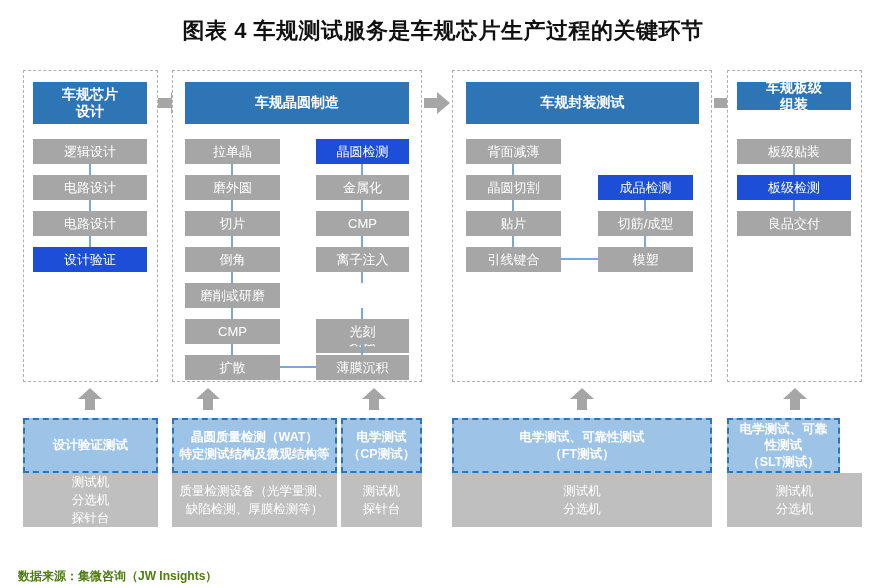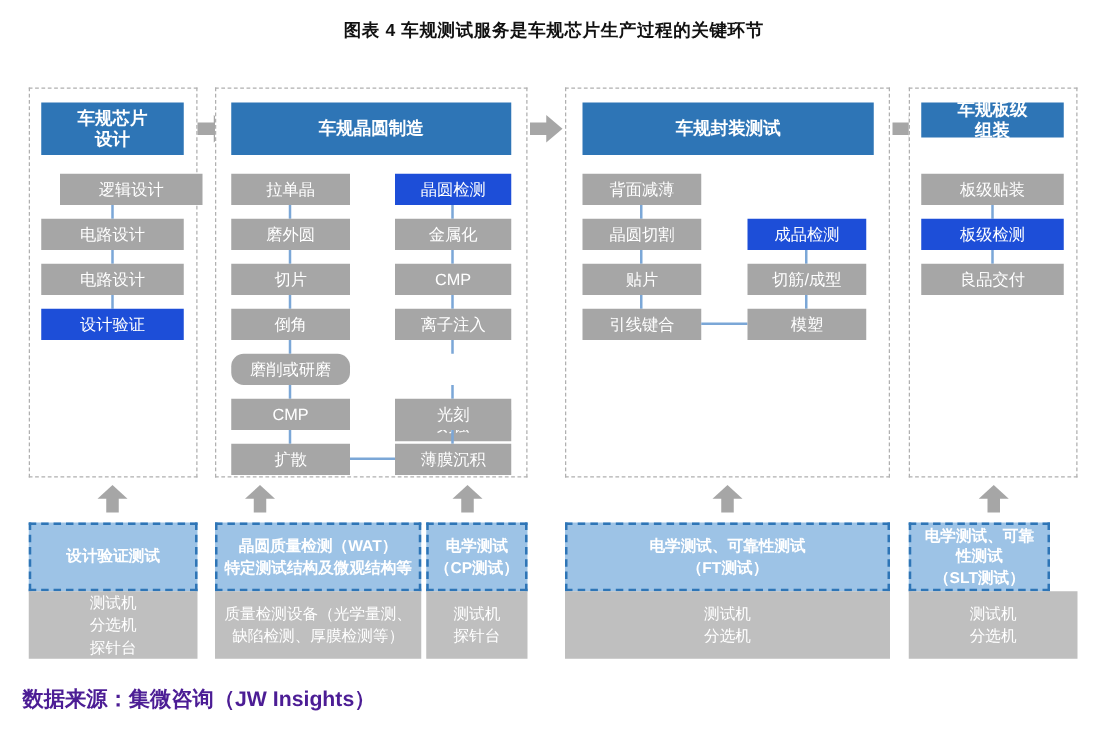--- a/index.html
+++ b/index.html
@@ -9,31 +9,31 @@
   body {
     width: 886px; height: 588px;
     position: relative;
     font-family: "Liberation Sans", "DejaVu Sans", sans-serif;
     overflow: hidden;
   }
   .title {
     position: absolute;
     top: 16px; left: 0; width: 886px;
     text-align: center;
-    font-size: 14px;
+    font-size: 22px;
     font-weight: bold;
     color: #111111;
     letter-spacing: 0.5px;
   }
   .footer {
     position: absolute;
-    left: 18px; top: 548px;
-    font-size: 17px;
+    left: 18px; top: 568px;
+    font-size: 12px;
     font-weight: bold;
-    color: #4c1d95;
+    color: #4d7c0f;
   }
 
   
   .stage {
     position: absolute;
     border: 1.5px dashed #b0b0b0;
     background: #ffffff;
     box-sizing: border-box;
   }
 
@@ -154,21 +154,21 @@
 </head>
 <body>
 
 <div class="title">图表  4 车规测试服务是车规芯片生产过程的关键环节</div>
 
 <div class="stage" style="left:23px; top:70px; width:135px; height:312px;"></div>
 
 <div class="stage-header" style="left:33px; top:82px; width:114px; height:42px; white-space:pre-line;">车规芯片
 设计</div>
 
-<div class="node" style="left:48px; top:139px; width:114px; height:25px;">逻辑设计</div>
+<div class="node" style="left:33px; top:139px; width:114px; height:25px;">逻辑设计</div>
 <div class="vline" style="left:89px; top:164px; height:11px;"></div>
 <div class="node" style="left:33px; top:175px; width:114px; height:25px;">电路设计</div>
 <div class="vline" style="left:89px; top:200px; height:11px;"></div>
 <div class="node" style="left:33px; top:211px; width:114px; height:25px;">电路设计</div>
 <div class="vline" style="left:89px; top:236px; height:11px;"></div>
 <div class="node highlight" style="left:33px; top:247px; width:114px; height:25px;">设计验证</div>
 
 <div class="arrow-right" style="left:158px; top:92px;">
   <div class="shaft"></div>
     <div class="head"></div>
@@ -179,21 +179,21 @@
 <div class="stage-header" style="left:185px; top:82px; width:224px; height:42px;">车规晶圆制造</div>
 
 <div class="node" style="left:185px; top:139px; width:95px; height:25px;">拉单晶</div>
 <div class="vline" style="left:231px; top:164px; height:11px;"></div>
 <div class="node" style="left:185px; top:175px; width:95px; height:25px;">磨外圆</div>
 <div class="vline" style="left:231px; top:200px; height:11px;"></div>
 <div class="node" style="left:185px; top:211px; width:95px; height:25px;">切片</div>
 <div class="vline" style="left:231px; top:236px; height:11px;"></div>
 <div class="node" style="left:185px; top:247px; width:95px; height:25px;">倒角</div>
 <div class="vline" style="left:231px; top:272px; height:11px;"></div>
-<div class="node" style="left:185px; top:283px; width:95px; height:25px;border-radius:10px;">磨削或研磨</div>
+<div class="node" style="left:185px; top:283px; width:95px; height:25px;">磨削或研磨</div>
 <div class="vline" style="left:231px; top:308px; height:11px;"></div>
 <div class="node" style="left:185px; top:319px; width:95px; height:25px;">CMP</div>
 <div class="vline" style="left:231px; top:344px; height:11px;"></div>
 <div class="node" style="left:185px; top:355px; width:95px; height:25px;">扩散</div>
 
 <div class="hline" style="left:280px; top:366px; width:36px;"></div>
 
 <div class="node highlight" style="left:316px; top:139px; width:93px; height:25px;">晶圆检测</div>
 <div class="vline" style="left:361px; top:164px; height:11px;"></div>
 <div class="node" style="left:316px; top:175px; width:93px; height:25px;">金属化</div>

